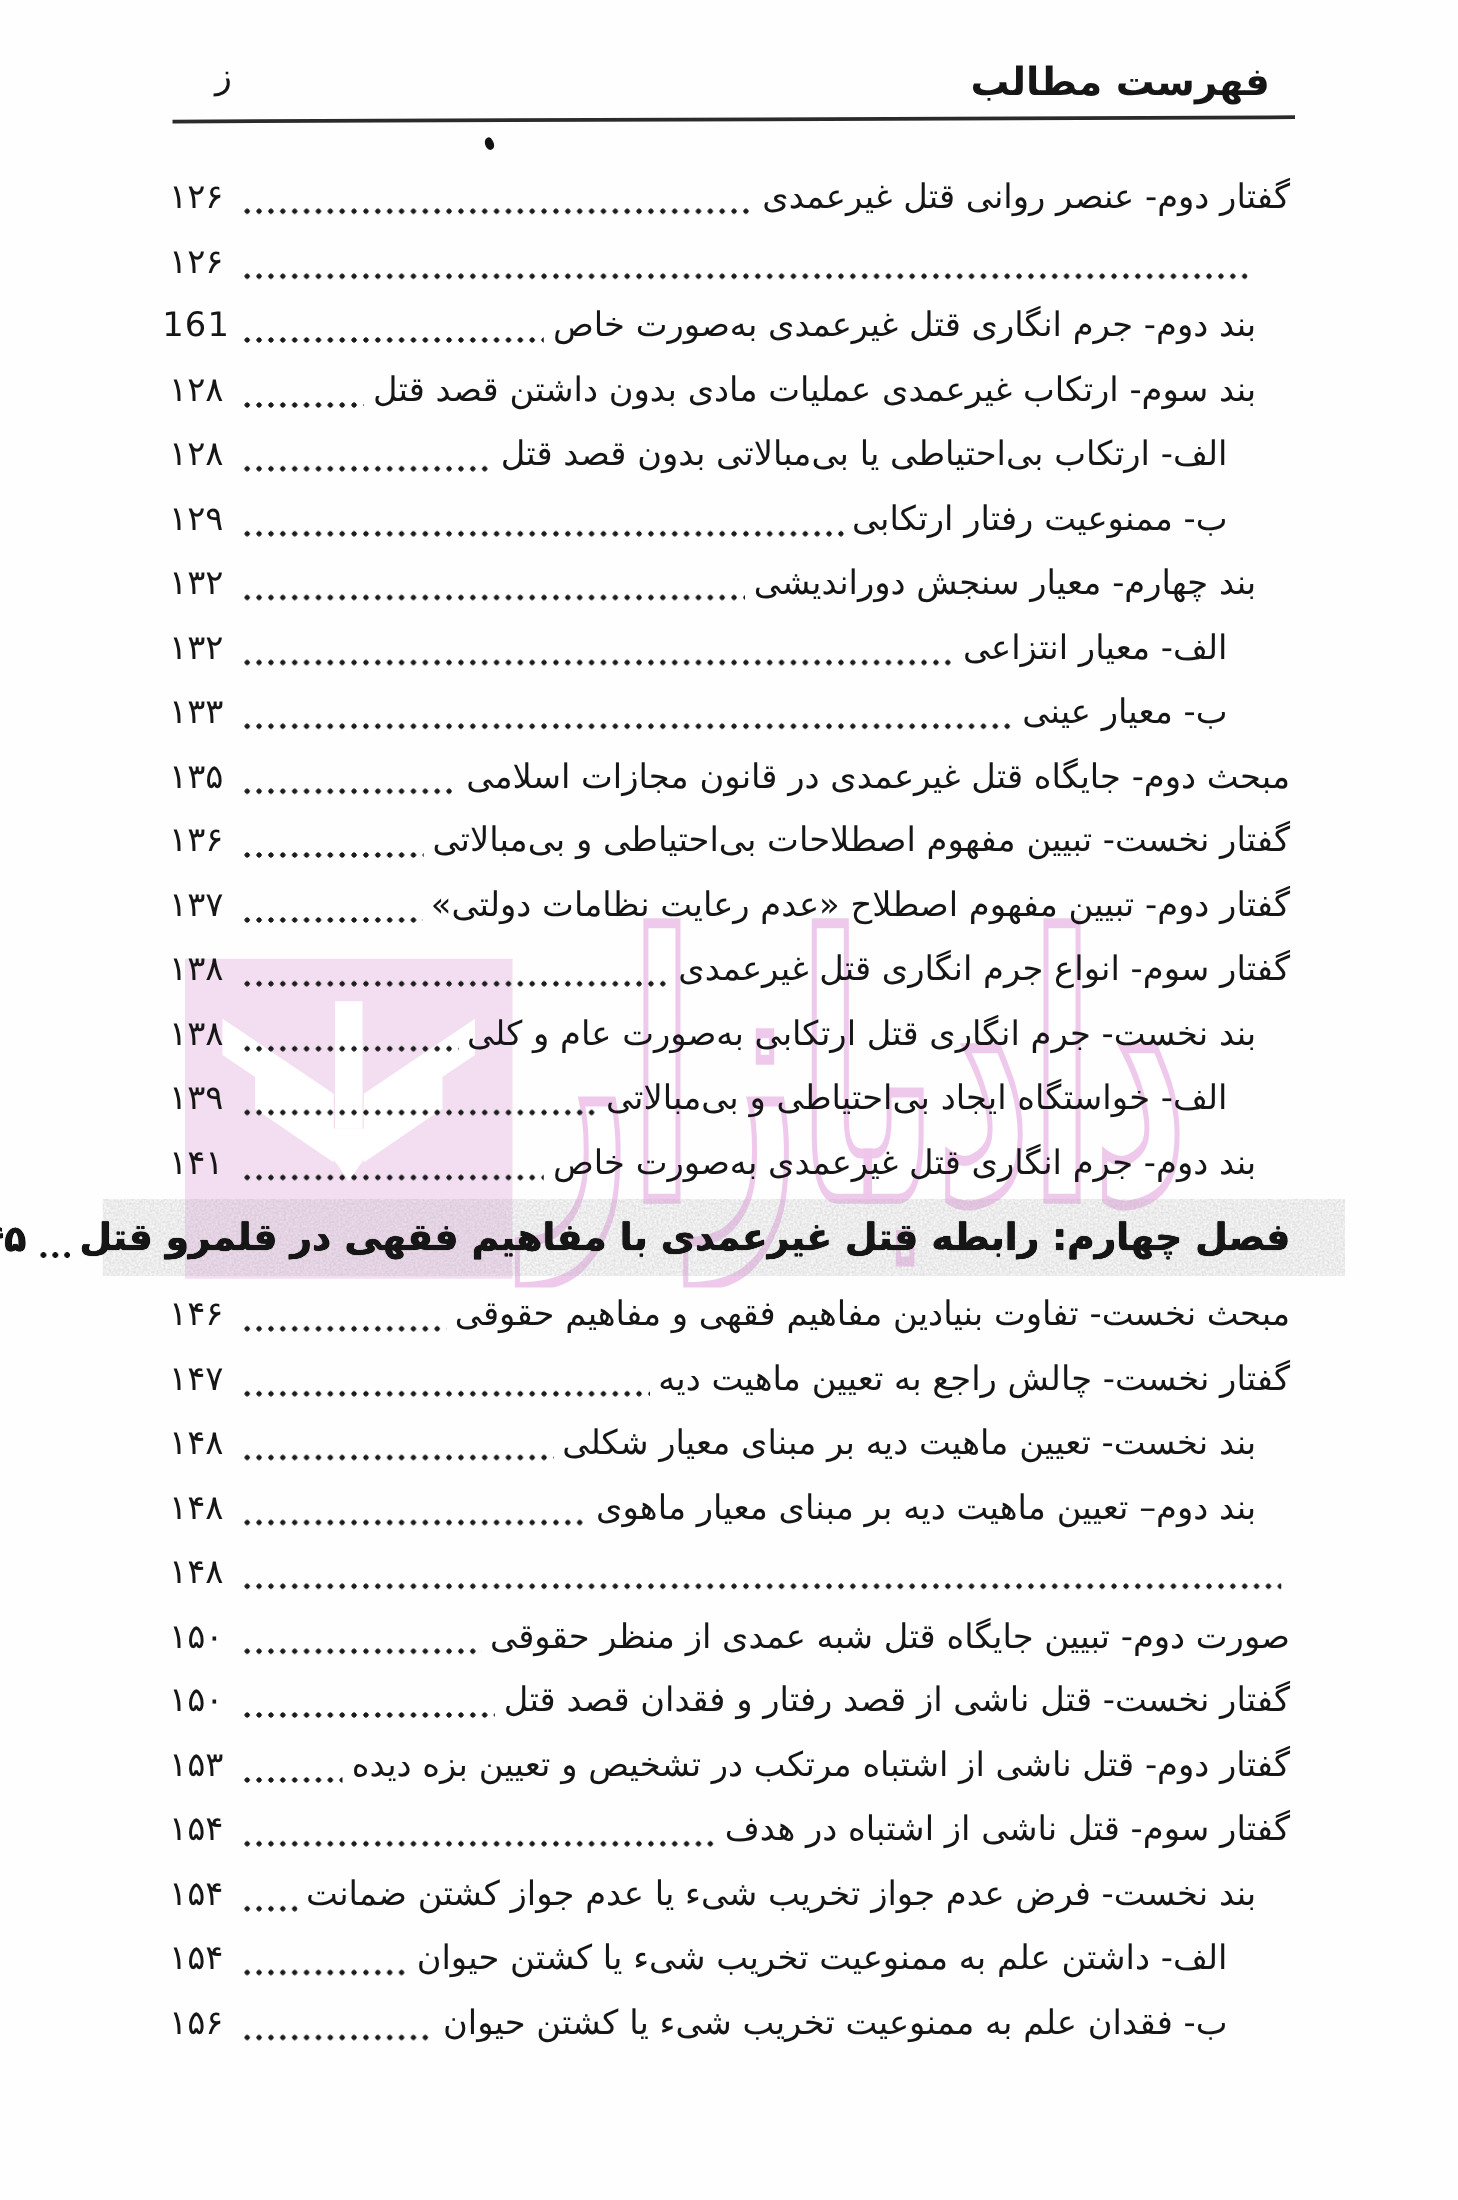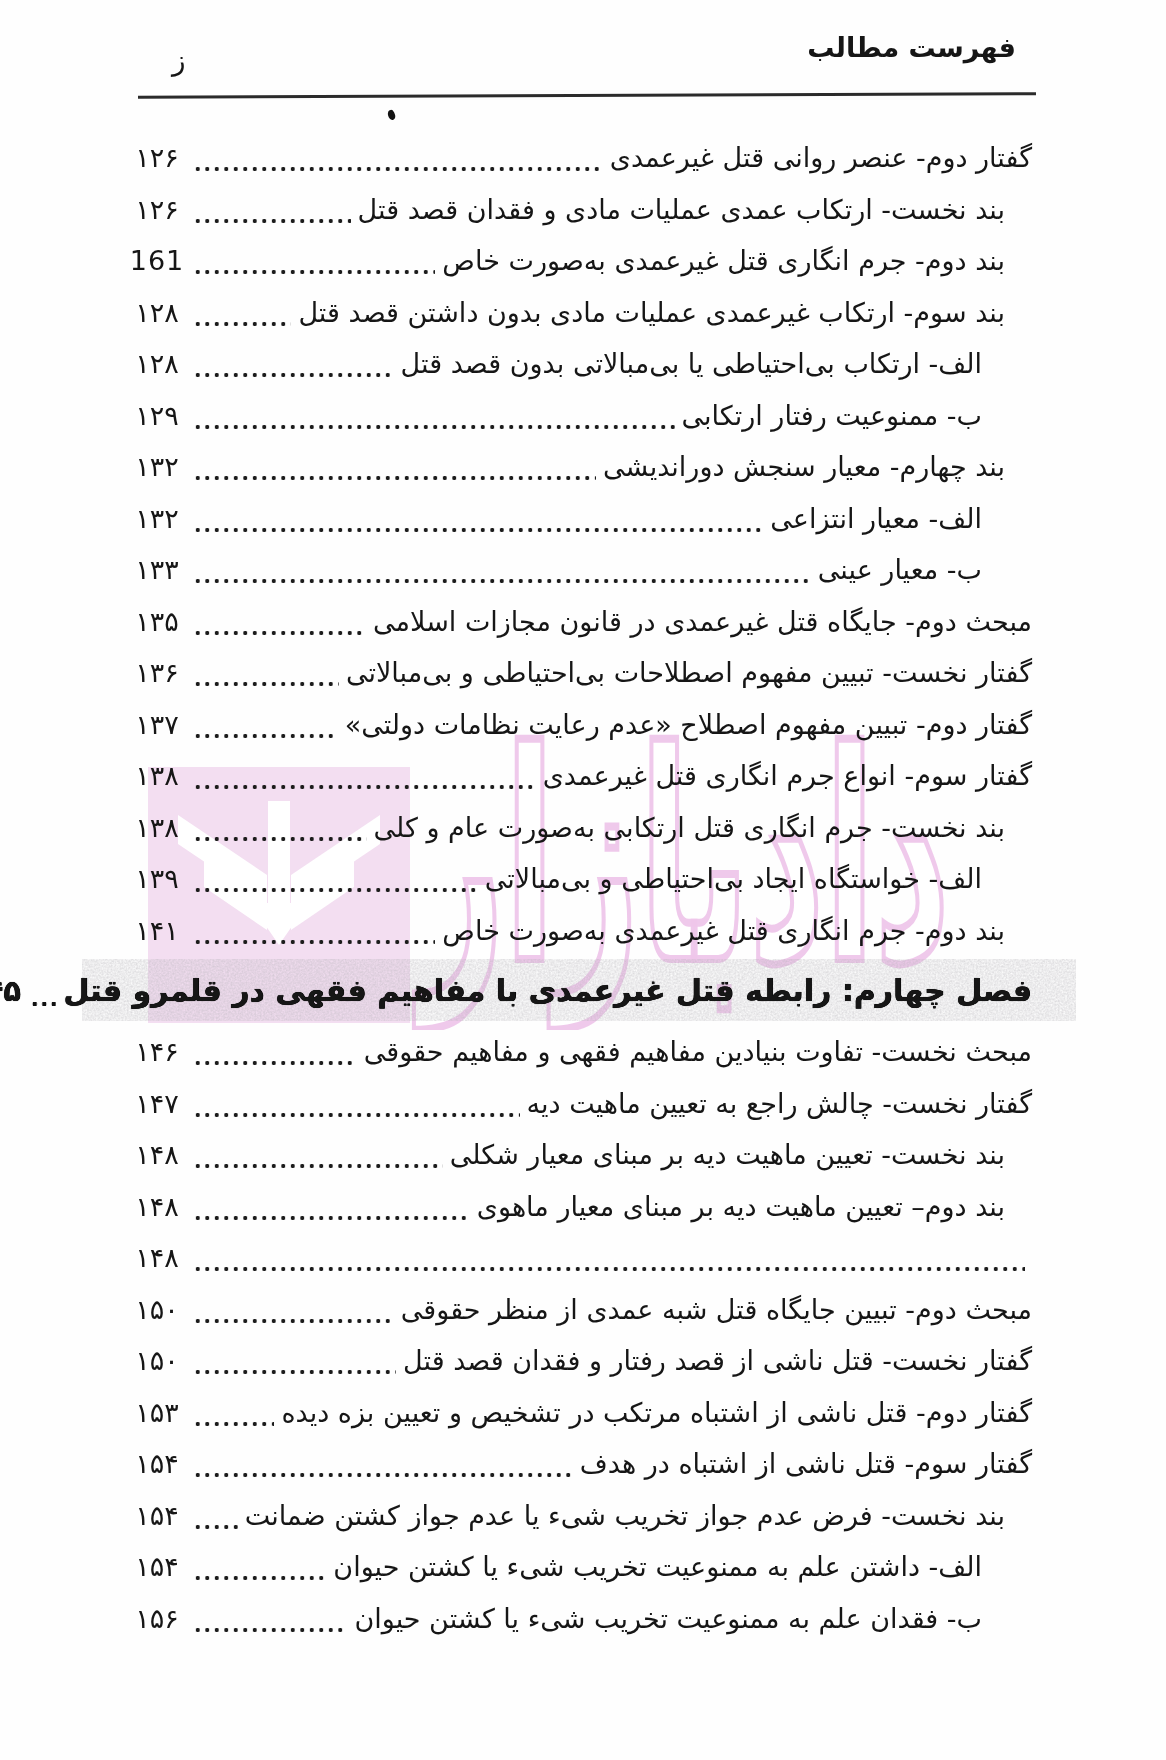--- a/index.html
+++ b/index.html
@@ -6,22 +6,22 @@
   .page{
     position:relative;
     width:1166px;height:1760px;
     background:#fefefe;
     overflow:hidden;
     font-family:"DejaVu Sans",sans-serif;
     color:#161616;
   }
   
   .hdr-title{
-    position:absolute;top:32px;right:150px;
-    font-size:27px;font-weight:bold;direction:rtl;
+    position:absolute;top:48px;right:150px;
+    font-size:31px;font-weight:bold;direction:rtl;
   }
   .hdr-letter{
     position:absolute;top:44px;left:172px;
     font-size:28px;direction:rtl;
   }
   .hdr-rule{
     position:absolute;top:94px;left:138px;right:130px;height:3px;
     background:#2b2b2b;transform:rotate(-0.22deg);
   }
   .speck{
@@ -96,21 +96,20 @@
     </svg>
   </div>
 
   <main class="toc">
       <div class="row lvl1">
     <span class="t">گفتار دوم- عنصر روانی قتل غیرعمدی</span>
     <span class="dots"></span>
     <span class="n">۱۲۶</span>
   </div>
       <div class="row lvl2">
-    <span class="t">بند نخست- ارتکاب عمدی عملیات مادی و فقدان قصد قتل</span>
     <span class="dots"></span>
     <span class="n">۱۲۶</span>
   </div>
       <div class="row lvl2">
     <span class="t">بند دوم- جرم انگاری قتل غیرعمدی به‌صورت خاص</span>
     <span class="dots"></span>
     <span class="n">161</span>
   </div>
       <div class="row lvl2">
     <span class="t">بند سوم- ارتکاب غیرعمدی عملیات مادی بدون داشتن قصد قتل</span>
@@ -209,21 +208,21 @@
       <div class="row lvl2">
     <span class="t">بند دوم– تعیین ماهیت دیه بر مبنای معیار ماهوی</span>
     <span class="dots"></span>
     <span class="n">۱۴۸</span>
   </div>
       <div class="row lvl1">
     <span class="dots"></span>
     <span class="n">۱۴۸</span>
   </div>
       <div class="row lvl1">
-    <span class="t">مبحث دوم- تبیین جایگاه قتل شبه عمدی از منظر حقوقی</span>
+    <span class="t">صورت دوم- تبیین جایگاه قتل شبه عمدی از منظر حقوقی</span>
     <span class="dots"></span>
     <span class="n">۱۵۰</span>
   </div>
       <div class="row lvl1">
     <span class="t">گفتار نخست- قتل ناشی از قصد رفتار و فقدان قصد قتل</span>
     <span class="dots"></span>
     <span class="n">۱۵۰</span>
   </div>
       <div class="row lvl1">
     <span class="t">گفتار دوم- قتل ناشی از اشتباه مرتکب در تشخیص و تعیین بزه دیده</span>

